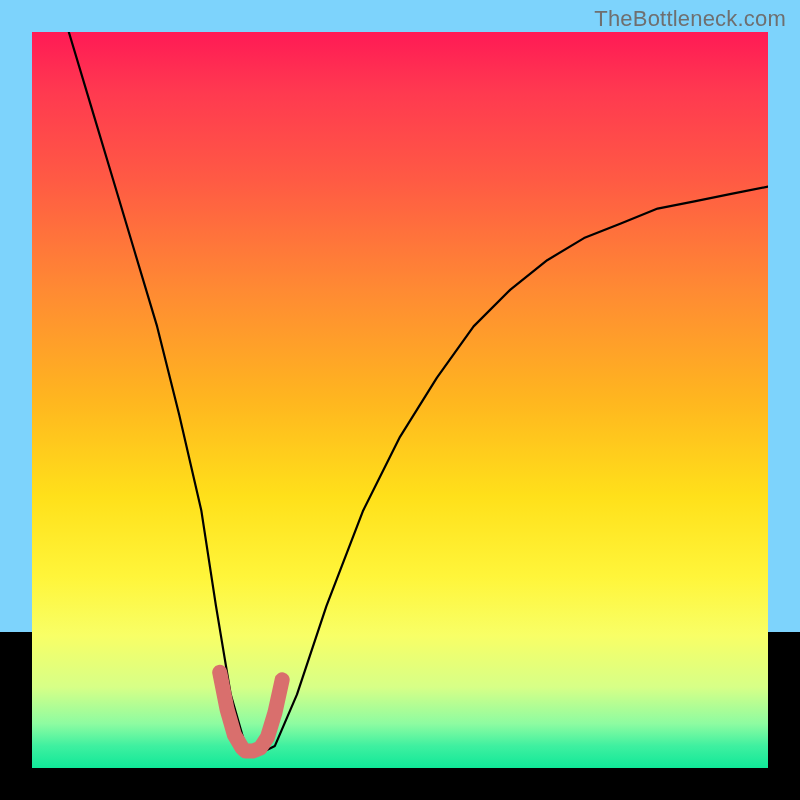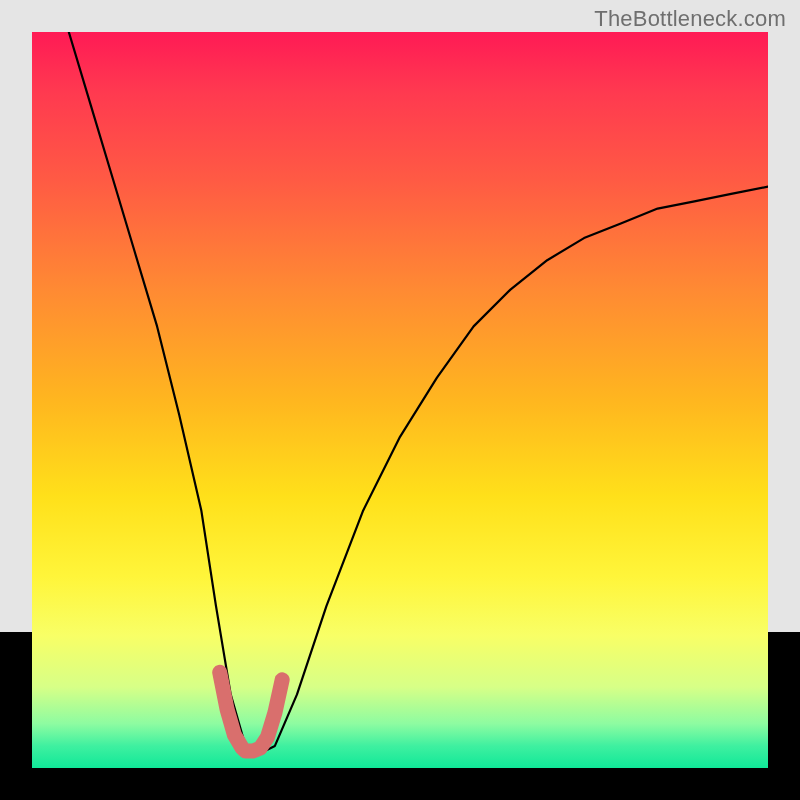--- a/index.html
+++ b/index.html
@@ -10,21 +10,21 @@
     background: #000;
     overflow: hidden;
     font-family: Arial, Helvetica, sans-serif;
   }
   .frame {
     position: absolute;
     top: 0;
     left: 0;
     width: 800px;
     height: 632px;
-    background: #e5e5e5;
+    background: #7dd3fc;
   }
   .plot {
     position: absolute;
     top: 32px;
     left: 32px;
     width: 736px;
     height: 736px;
     overflow: hidden;
   }
   .gradient {

